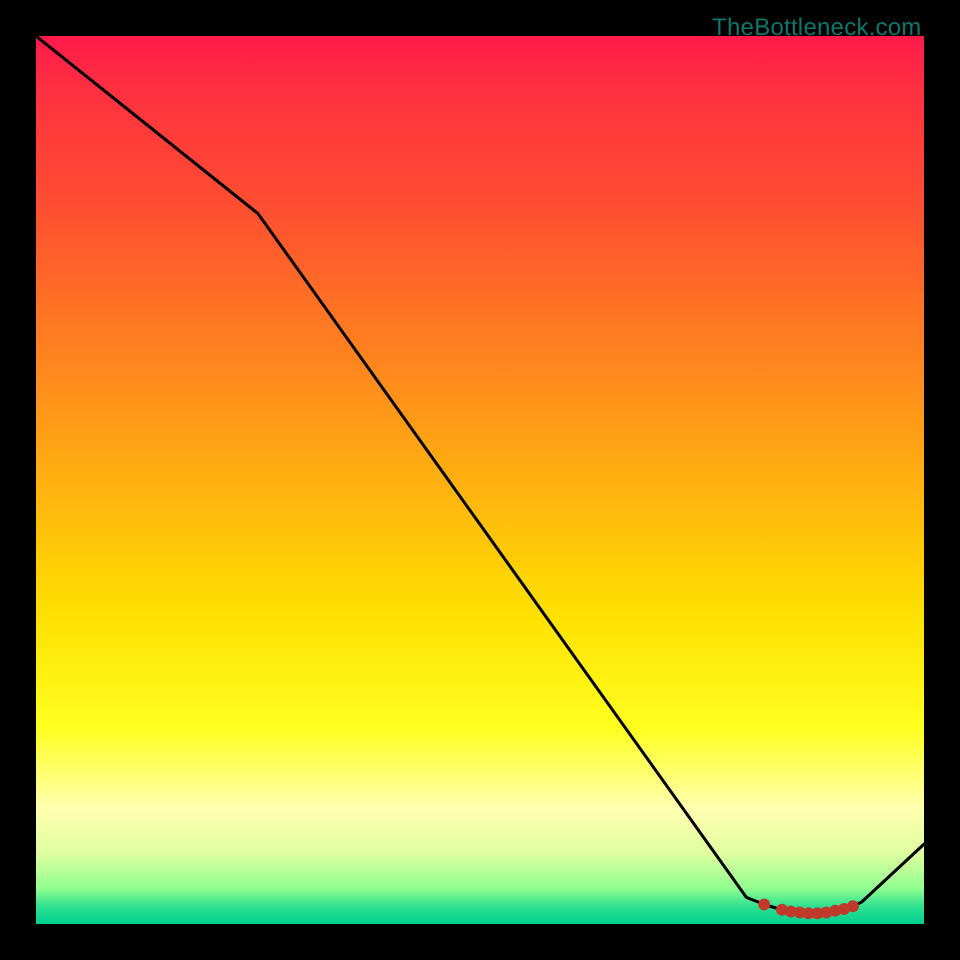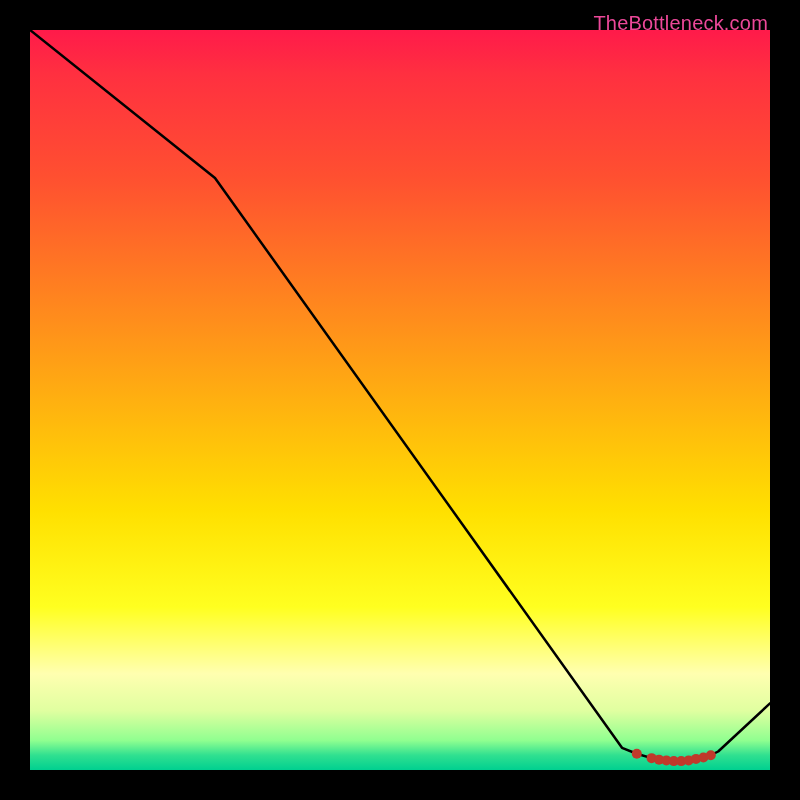--- a/index.html
+++ b/index.html
@@ -35,21 +35,21 @@
       #e0ffa0 92%,
       #90ff90 96%,
       #30e090 98%,
       #00d090 100%
     );
   }
   .watermark {
     position: absolute;
     top: 12px;
     right: 32px;
-    color: #ec4899;
+    color: #0f766e;
     font-family: Arial, Helvetica, sans-serif;
     font-size: 20px;
     font-weight: 500;
     letter-spacing: 0.2px;
   }
   svg.curve {
     position: absolute;
     left: 0;
     top: 0;
     width: 740px;

